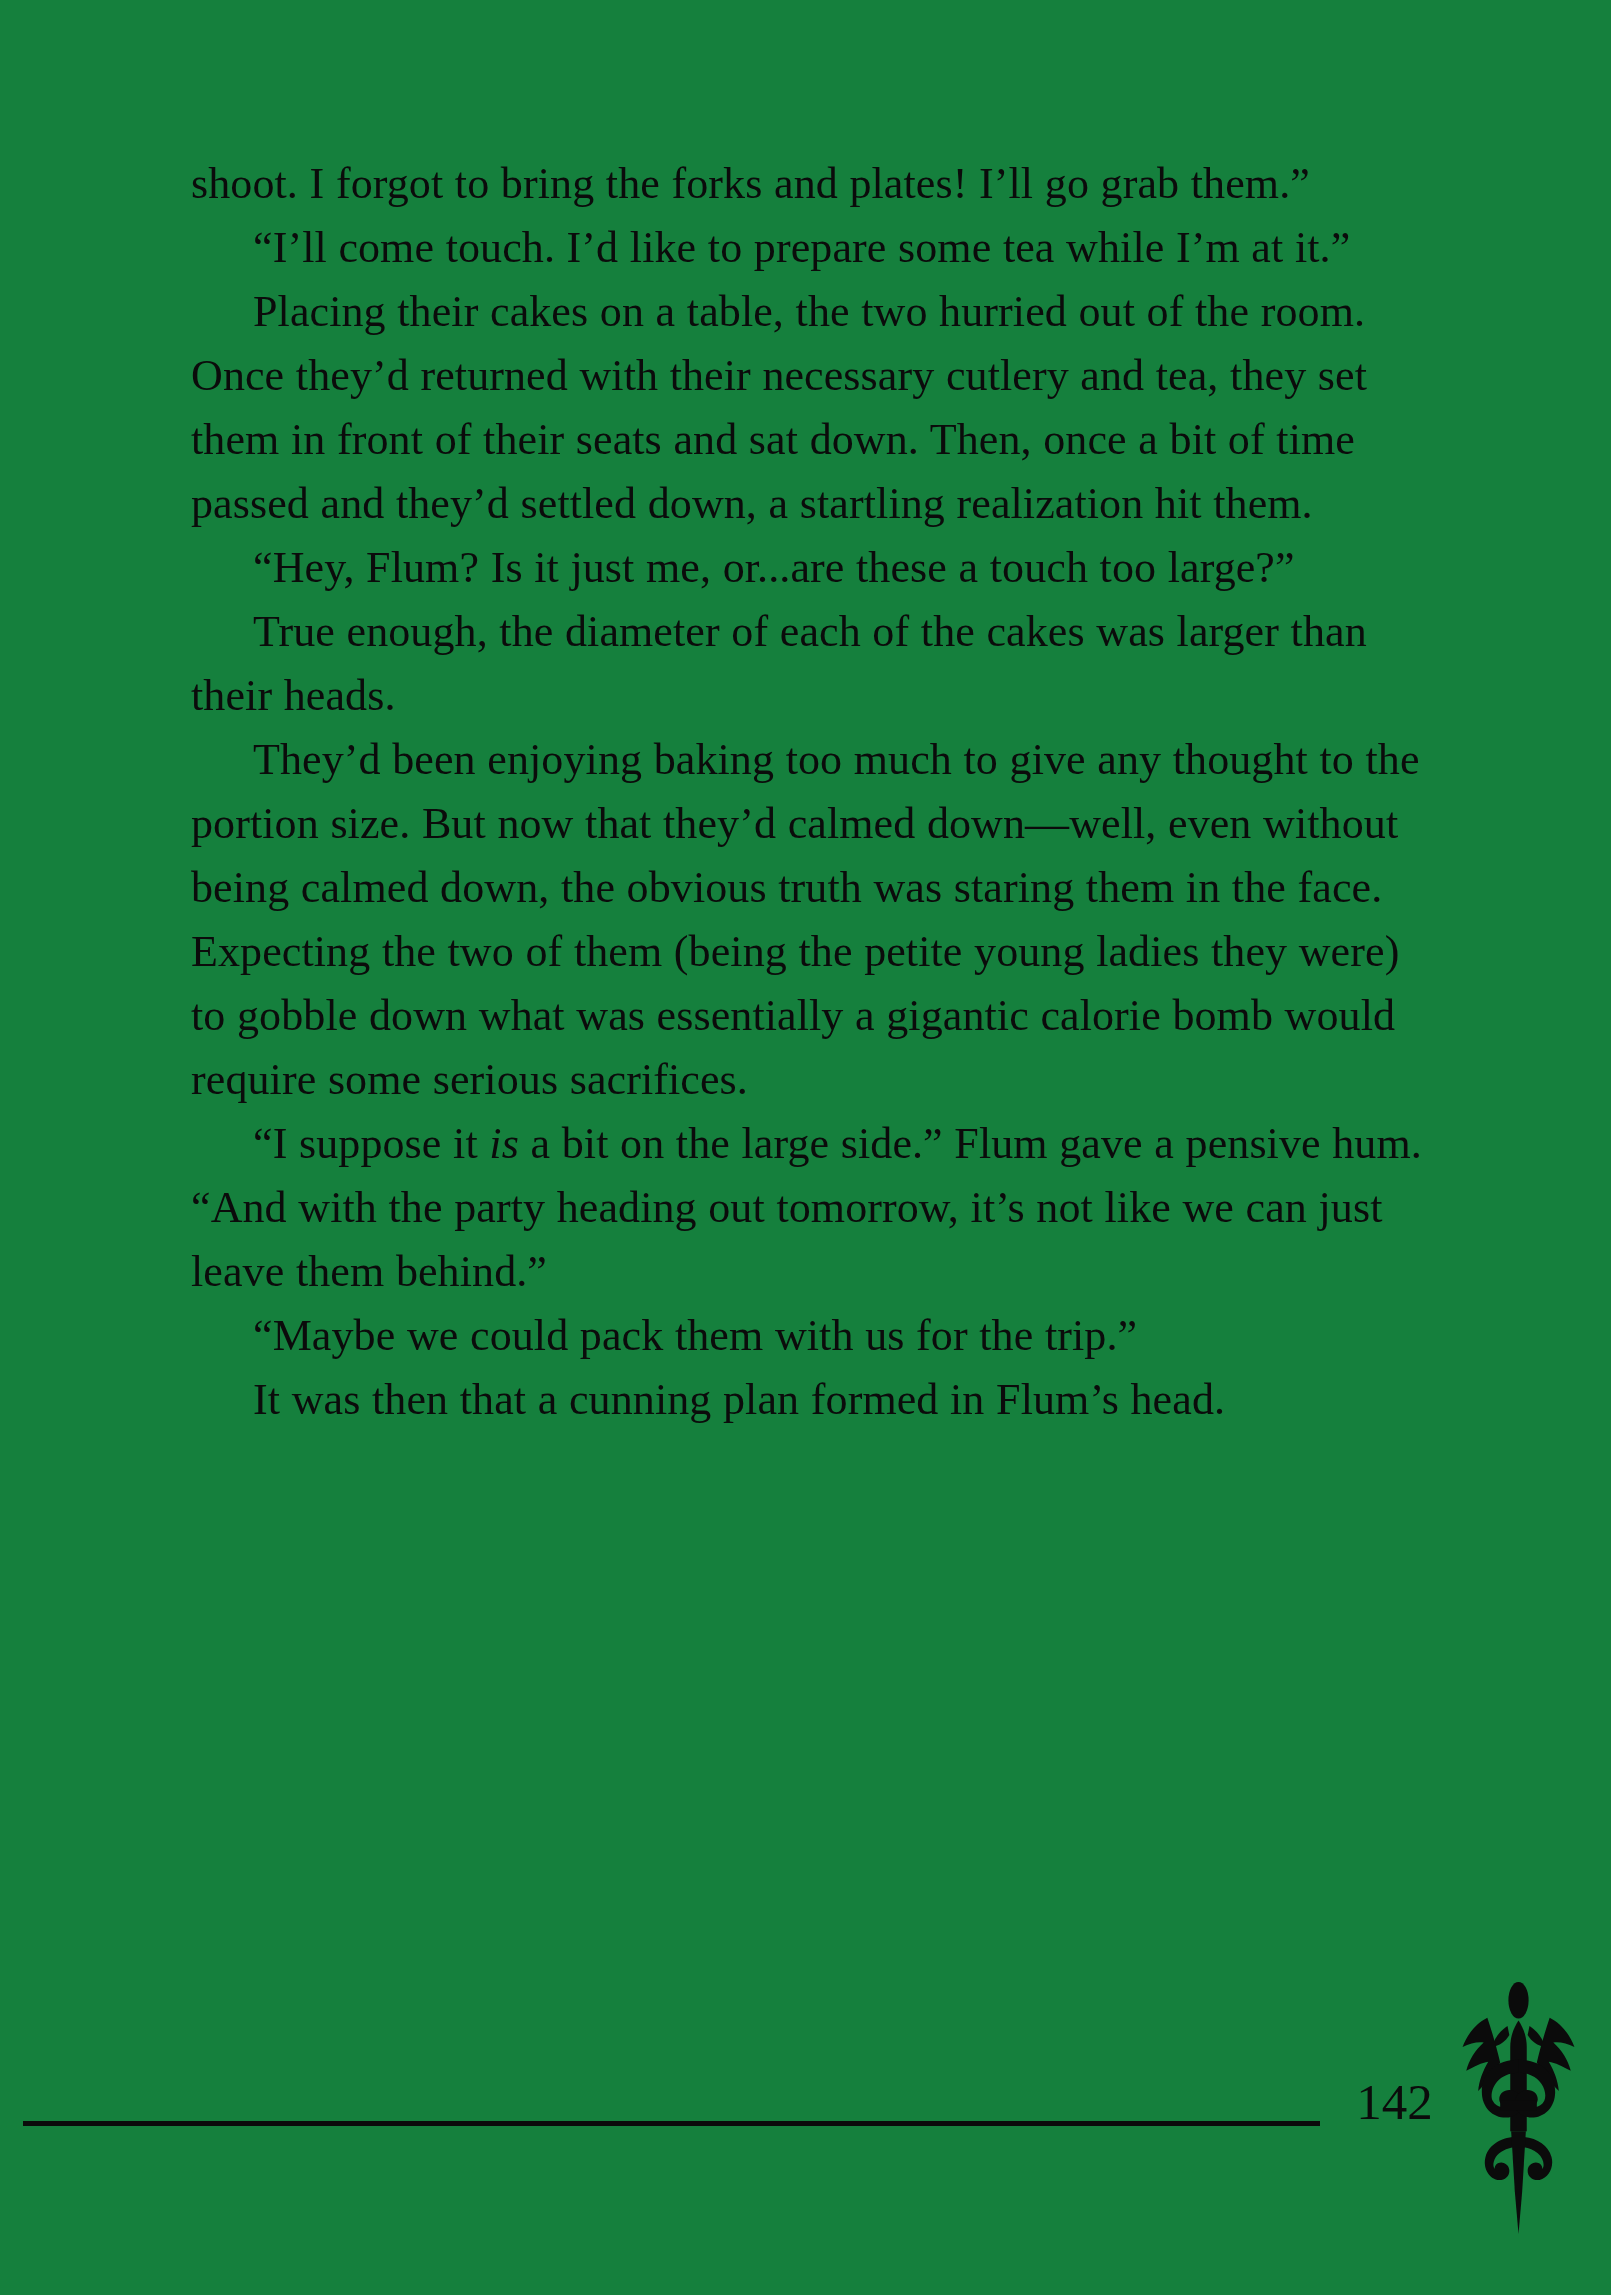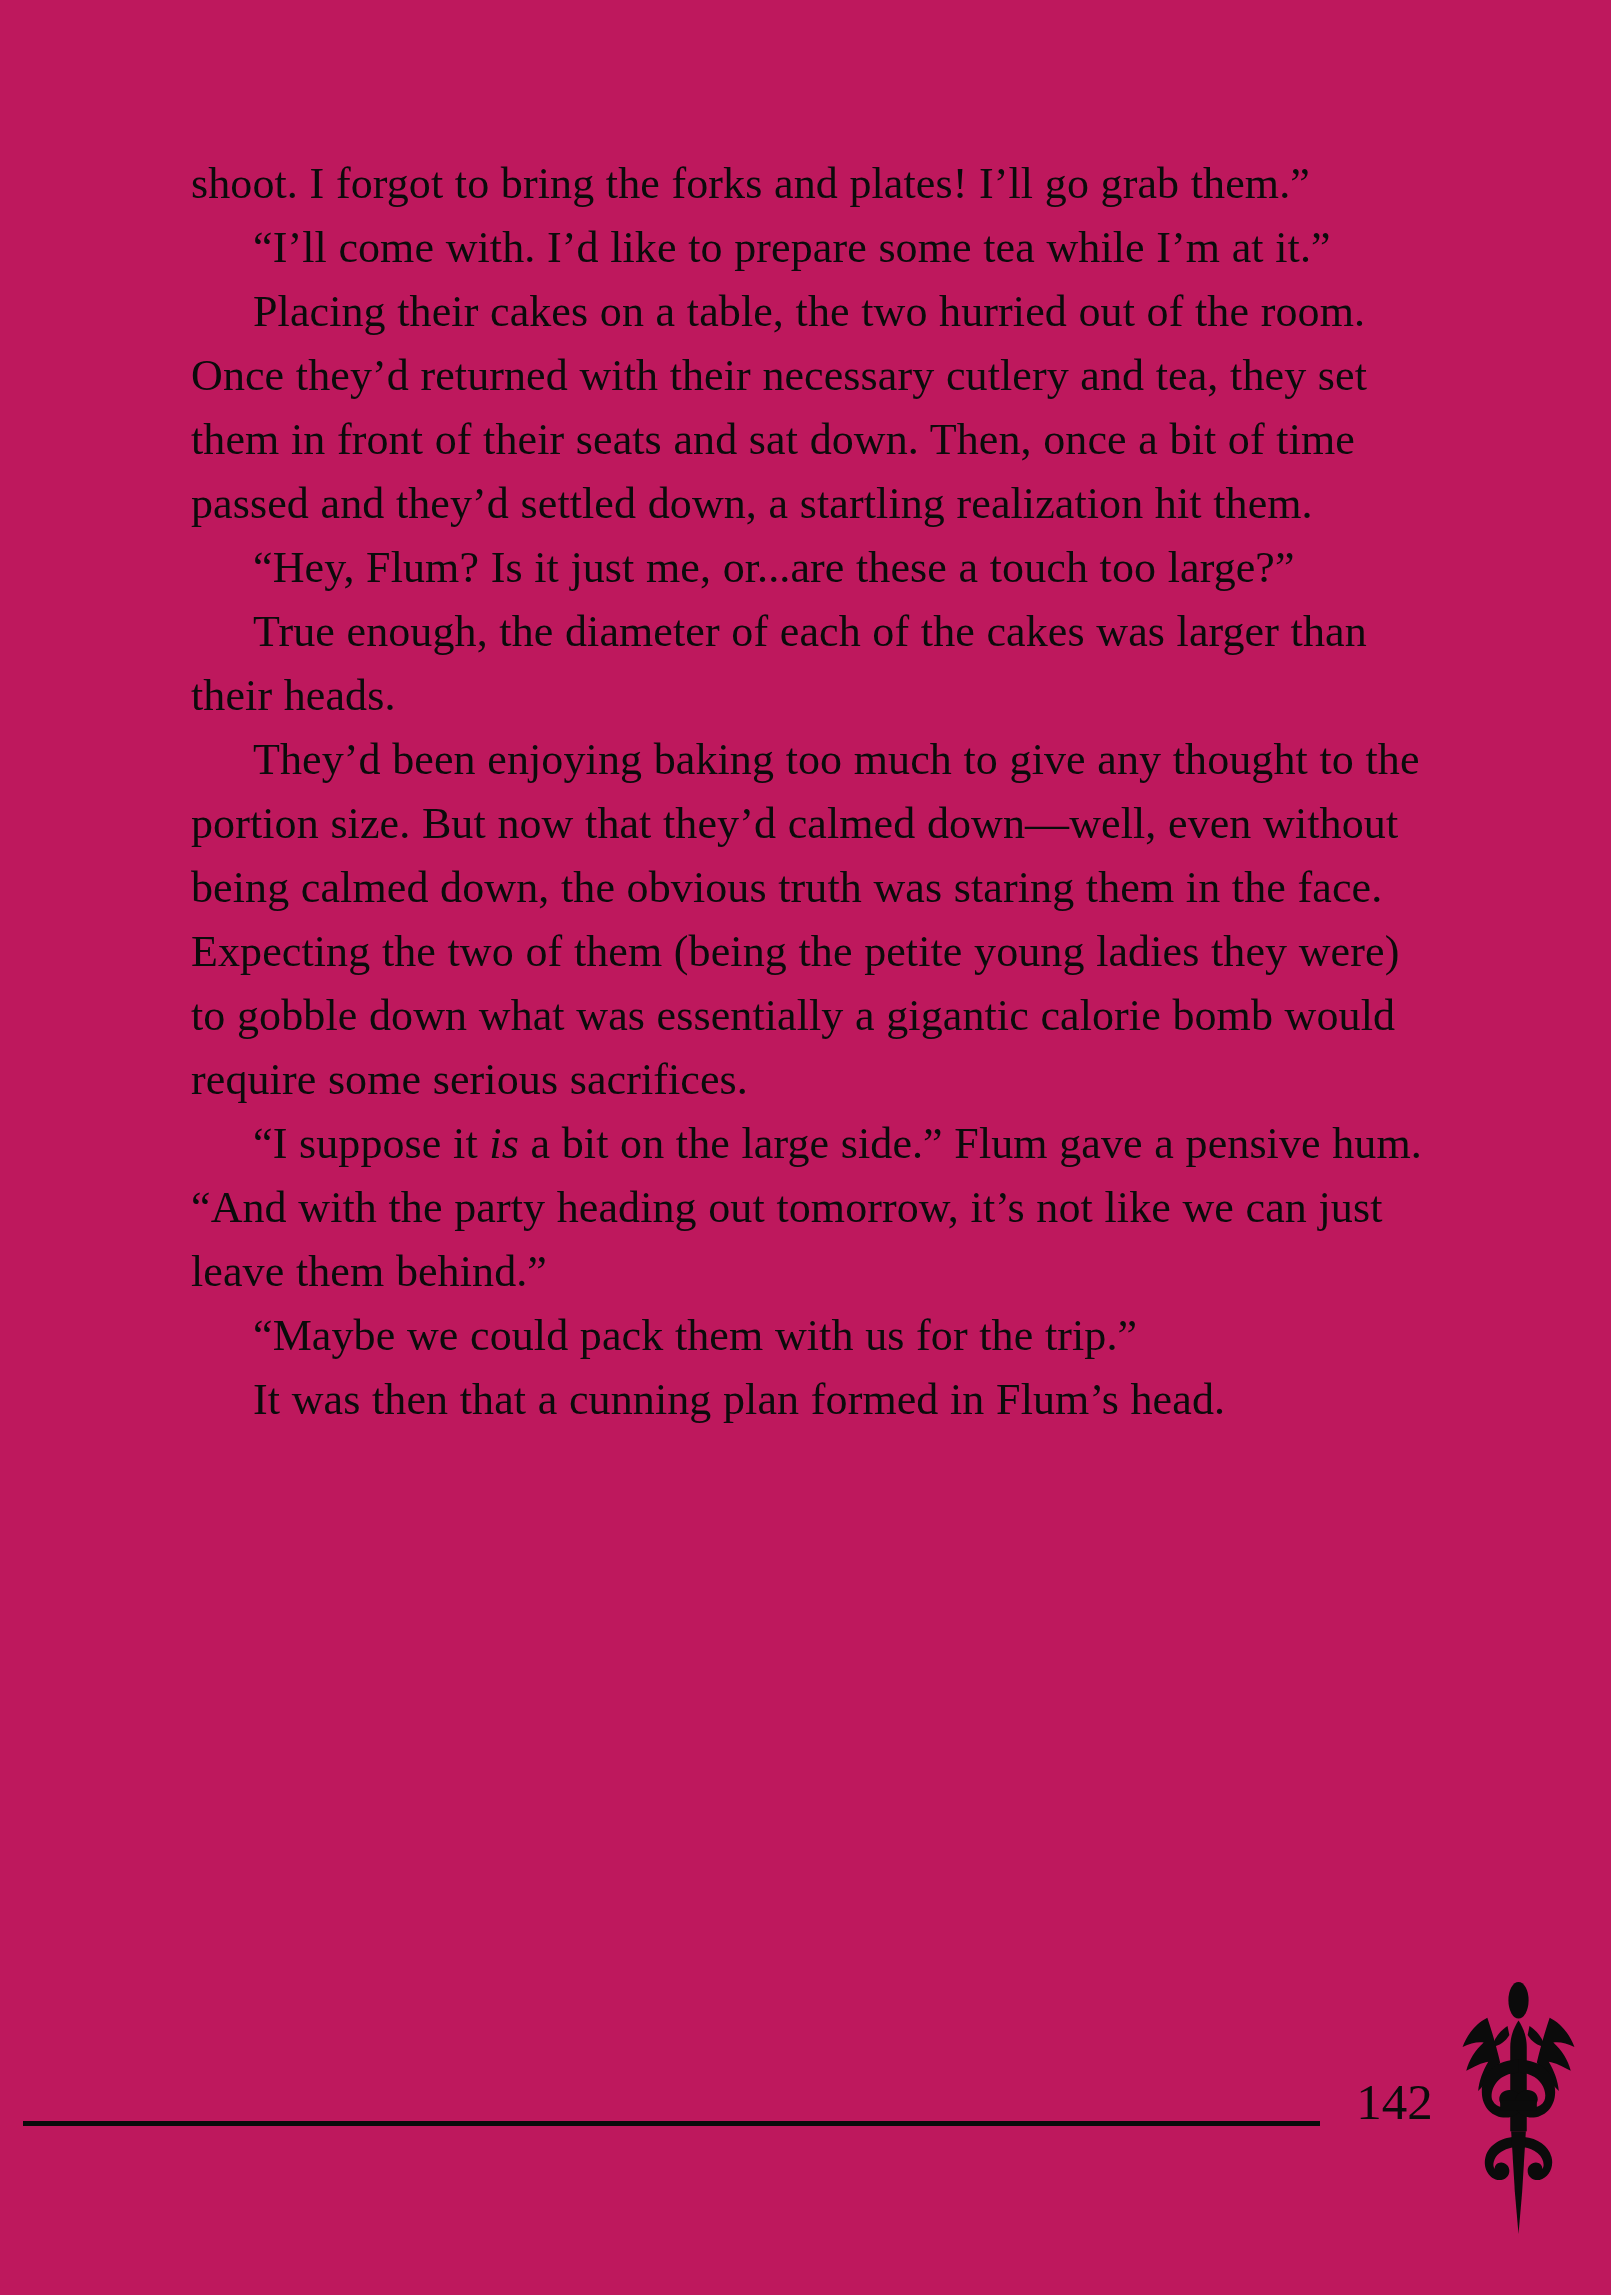--- a/index.html
+++ b/index.html
@@ -4,21 +4,21 @@
 <style>
   html, body {
     margin: 0;
     padding: 0;
     background: #ffffff;
   }
   .page {
     position: relative;
     width: 1612px;
     height: 2296px;
-    background: #be185d;
+    background: #15803d;
     overflow: hidden;
     font-family: "Liberation Serif", "DejaVu Serif", serif;
     color: #0b0b0b;
   }
 
   
   .textblock {
     position: absolute;
     left: 191px;
     top: 152px;
@@ -87,21 +87,21 @@
 </style>
 </head>
 <body>
 
 <div class="page">
 
   <div class="textblock">
 
     <p class="para">shoot. I forgot to bring the forks and plates! I’ll go grab them.”</p>
 
-    <p class="para indent">“I’ll come with. I’d like to prepare some tea while I’m at it.”</p>
+    <p class="para indent">“I’ll come touch. I’d like to prepare some tea while I’m at it.”</p>
 
     <p class="para indent">Placing their cakes on a table, the two hurried out of the room. Once they’d returned with their necessary cutlery and tea, they set them in front of their seats and sat down. Then, once a bit of time passed and they’d settled down, a startling realization hit them.</p>
 
     <p class="para indent">“Hey, Flum? Is it just me, or...are these a touch too large?”</p>
 
     <p class="para indent">True enough, the diameter of each of the cakes was larger than their heads.</p>
 
     <p class="para indent">They’d been enjoying baking too much to give any thought to the portion size. But now that they’d calmed down—well, even without being calmed down, the obvious truth was staring them in the face. Expecting the two of them (being the petite young ladies they were) to gobble down what was essentially a gigantic calorie bomb would require some serious sacrifices.</p>
 
     <p class="para indent"><span>“I suppose it </span><em>is</em><span> a bit on the large side.” Flum gave a pensive hum. “And with the party heading out tomorrow, it’s not like we can just leave them behind.”</span></p>

